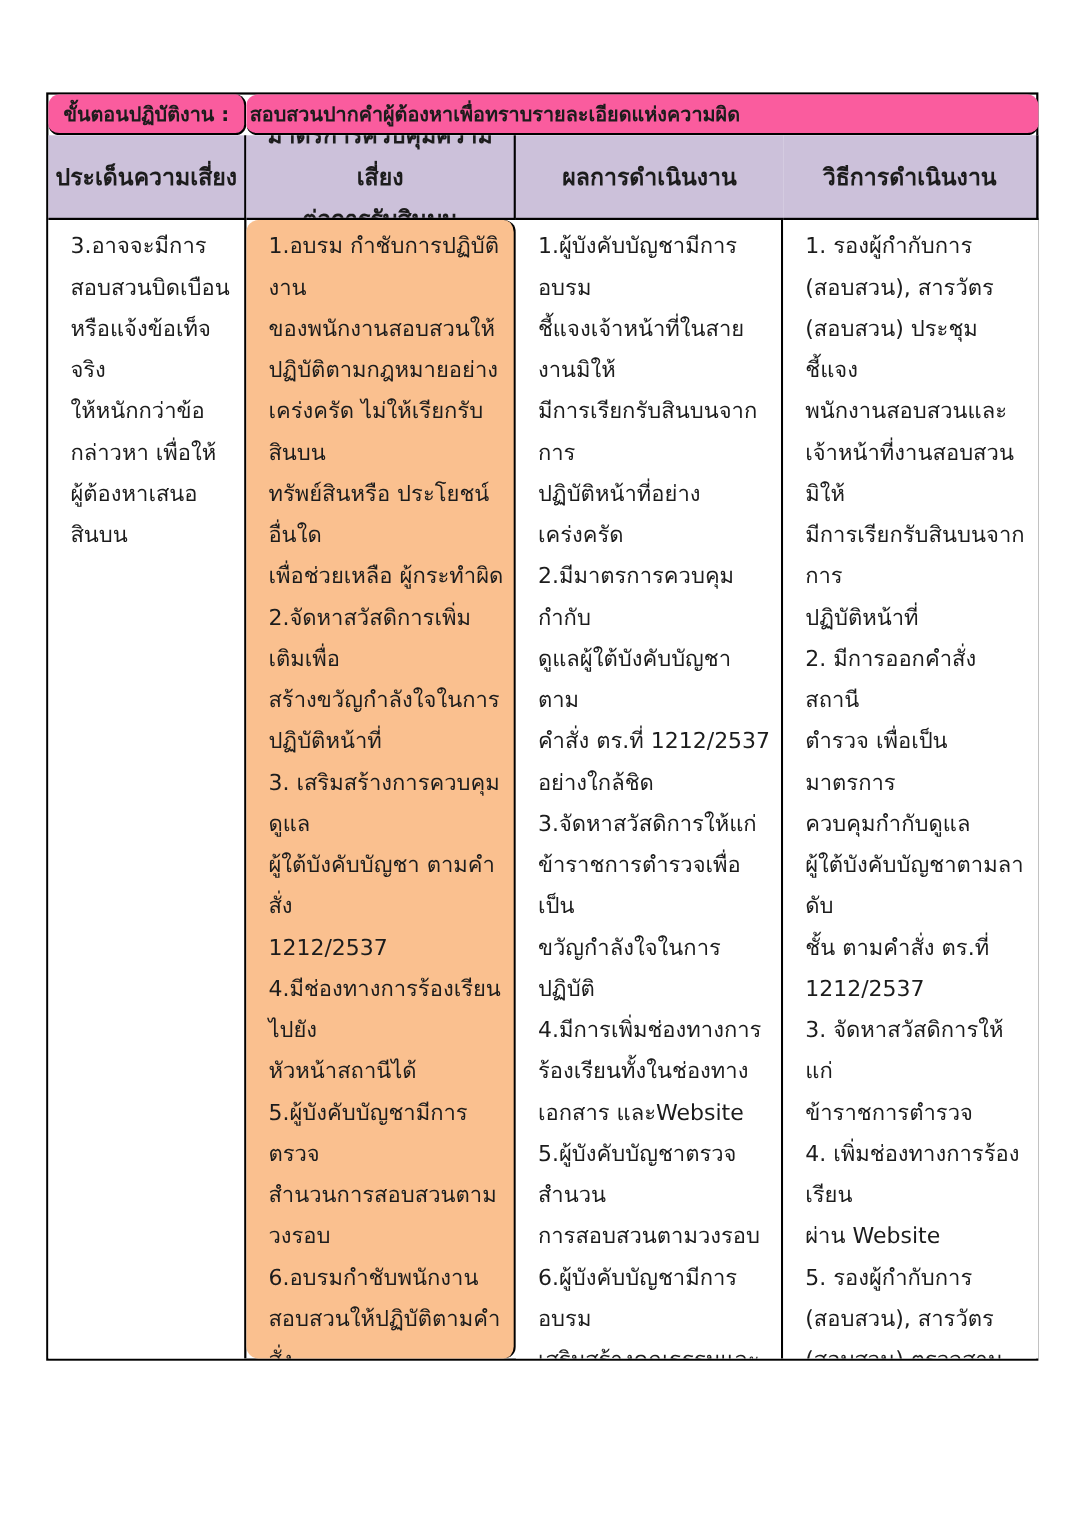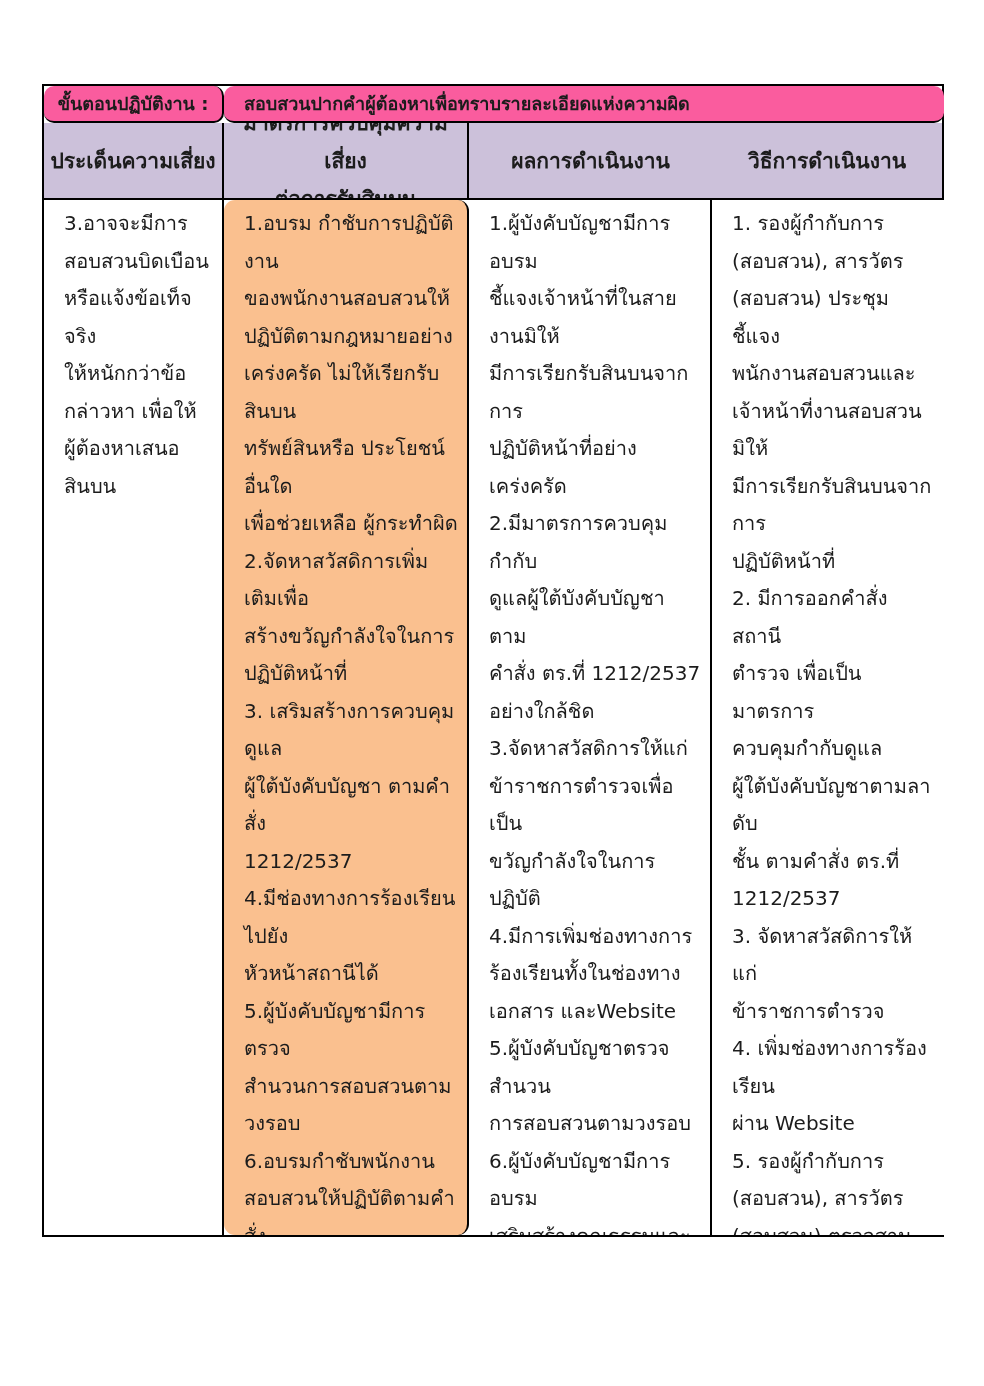--- a/index.html
+++ b/index.html
@@ -37,21 +37,21 @@
   
   .pink {
     background: #fa5c9e;
     font-weight: bold;
     font-size: 18px;
     display: flex;
     align-items: center;
     border-radius: 10px;
   }
   .pink.label { justify-content: center; text-align: center; }
-  .pink.value { justify-content: flex-start; padding-left: 20px; grid-column: 2 / 5; }
+  .pink.value { justify-content: flex-start; padding-left: 3px; grid-column: 2 / 5; }
 
   
   .purple {
     background: #ccc1da;
     font-weight: bold;
     font-size: 21px;
     display: flex;
     align-items: center;
     justify-content: center;
     text-align: center;

